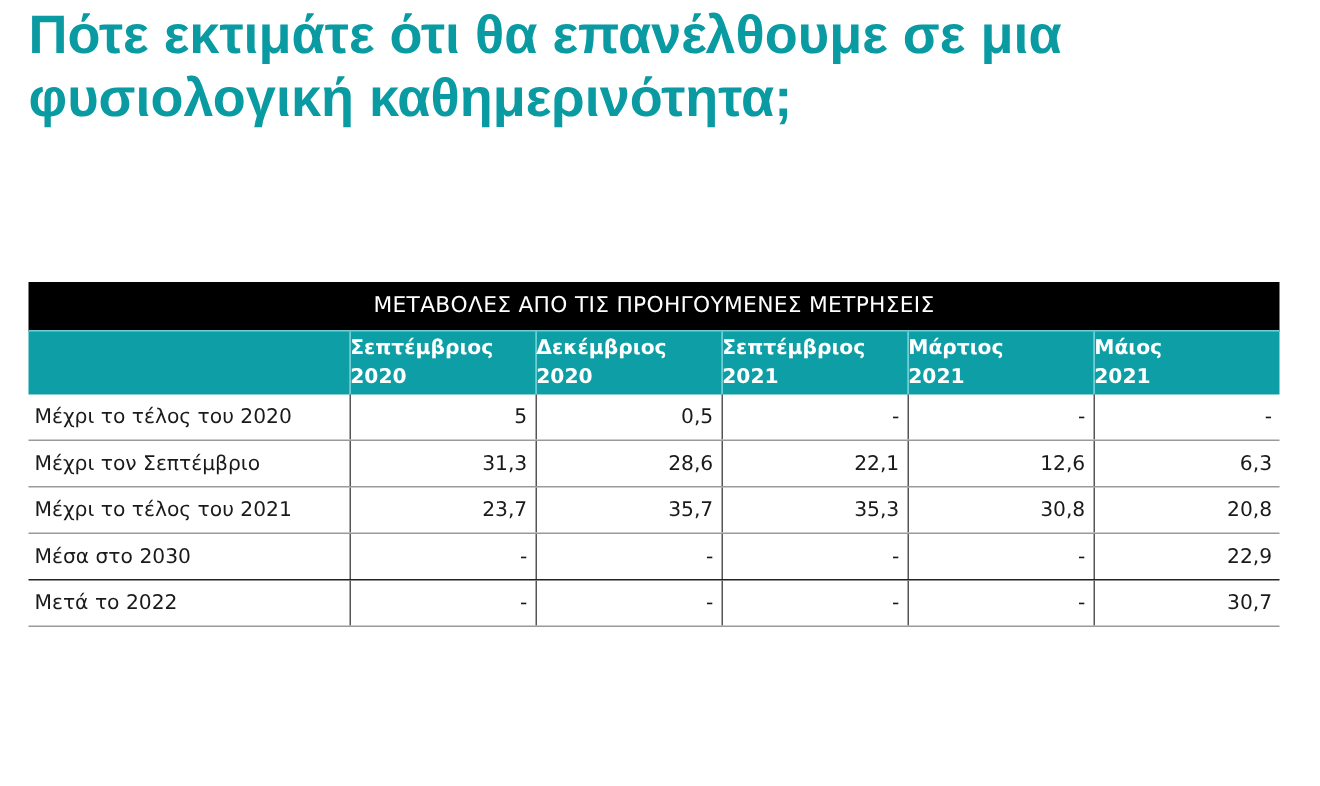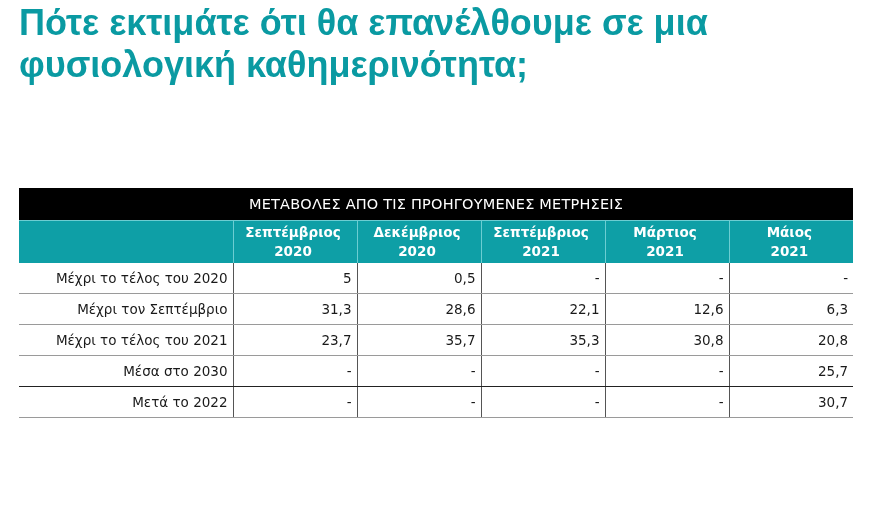--- a/index.html
+++ b/index.html
@@ -2,24 +2,24 @@
 <html><head>
 <meta charset="utf-8">
 <style>
   html, body { margin:0; padding:0; background:#ffffff; }
   body { width:880px; height:524px; position:relative; overflow:hidden; font-family:"DejaVu Sans", sans-serif; }
   .title { position:absolute; left:19px; top:2px; margin:0; color:#0a9aa2; font-family:"Liberation Sans", sans-serif; font-weight:bold; font-size:36px; line-height:42px; letter-spacing:0px; }
   table { position:absolute; left:19px; top:188px; width:834px; border-collapse:collapse; table-layout:fixed; font-size:13.5px; color:#1a1a1a; }
   col.c0 { width:214px; }
   col.cn { width:124px; }
   thead tr.banner th { background:#000000; color:#ffffff; font-weight:normal; text-align:center; height:32px; font-size:14.5px; letter-spacing:0.2px; border-bottom:1px solid #6ccdd2; padding:0; }
-  thead tr.cols th { background:#0e9fa6; color:#ffffff; font-weight:bold; text-align:center; height:42px; padding:0 4px 0 0; font-size:13.5px; line-height:19px; border-left:1px solid #6ccdd2; vertical-align:middle;margin-top:29px; }
+  thead tr.cols th { background:#0e9fa6; color:#ffffff; font-weight:bold; text-align:left; height:42px; padding:0 4px 0 0; font-size:13.5px; line-height:19px; border-left:1px solid #6ccdd2; vertical-align:middle;margin-top:29px; }
   thead tr.cols th.first { border-left:none; }
   tbody td { height:30px; padding:0 5px; border-bottom:1.5px solid #9a9a9a; text-align:right; border-left:1.5px solid #555; }
-  tbody td.label { text-align:right; border-left:none; padding-left:4px; }
+  tbody td.label { text-align:left; border-left:none; padding-left:4px; }
   tbody tr.dark td { border-bottom:1.5px solid #222; }
 </style>
 </head>
 <body>
 
 <h1 class="title">
   <span>Πότε εκτιμάτε ότι θα επανέλθουμε σε μια</span><br>
   <span>φυσιολογική καθημερινότητα;</span>
 </h1>
 
@@ -69,21 +69,21 @@
       <td>35,3</td>
       <td>30,8</td>
       <td>20,8</td>
     </tr>
     <tr class="dark">
       <td class="label">Μέσα στο 2030</td>
       <td>-</td>
       <td>-</td>
       <td>-</td>
       <td>-</td>
-      <td>25,7</td>
+      <td>22,9</td>
     </tr>
     <tr>
       <td class="label">Μετά το 2022</td>
       <td>-</td>
       <td>-</td>
       <td>-</td>
       <td>-</td>
       <td>30,7</td>
     </tr>
   </tbody>

